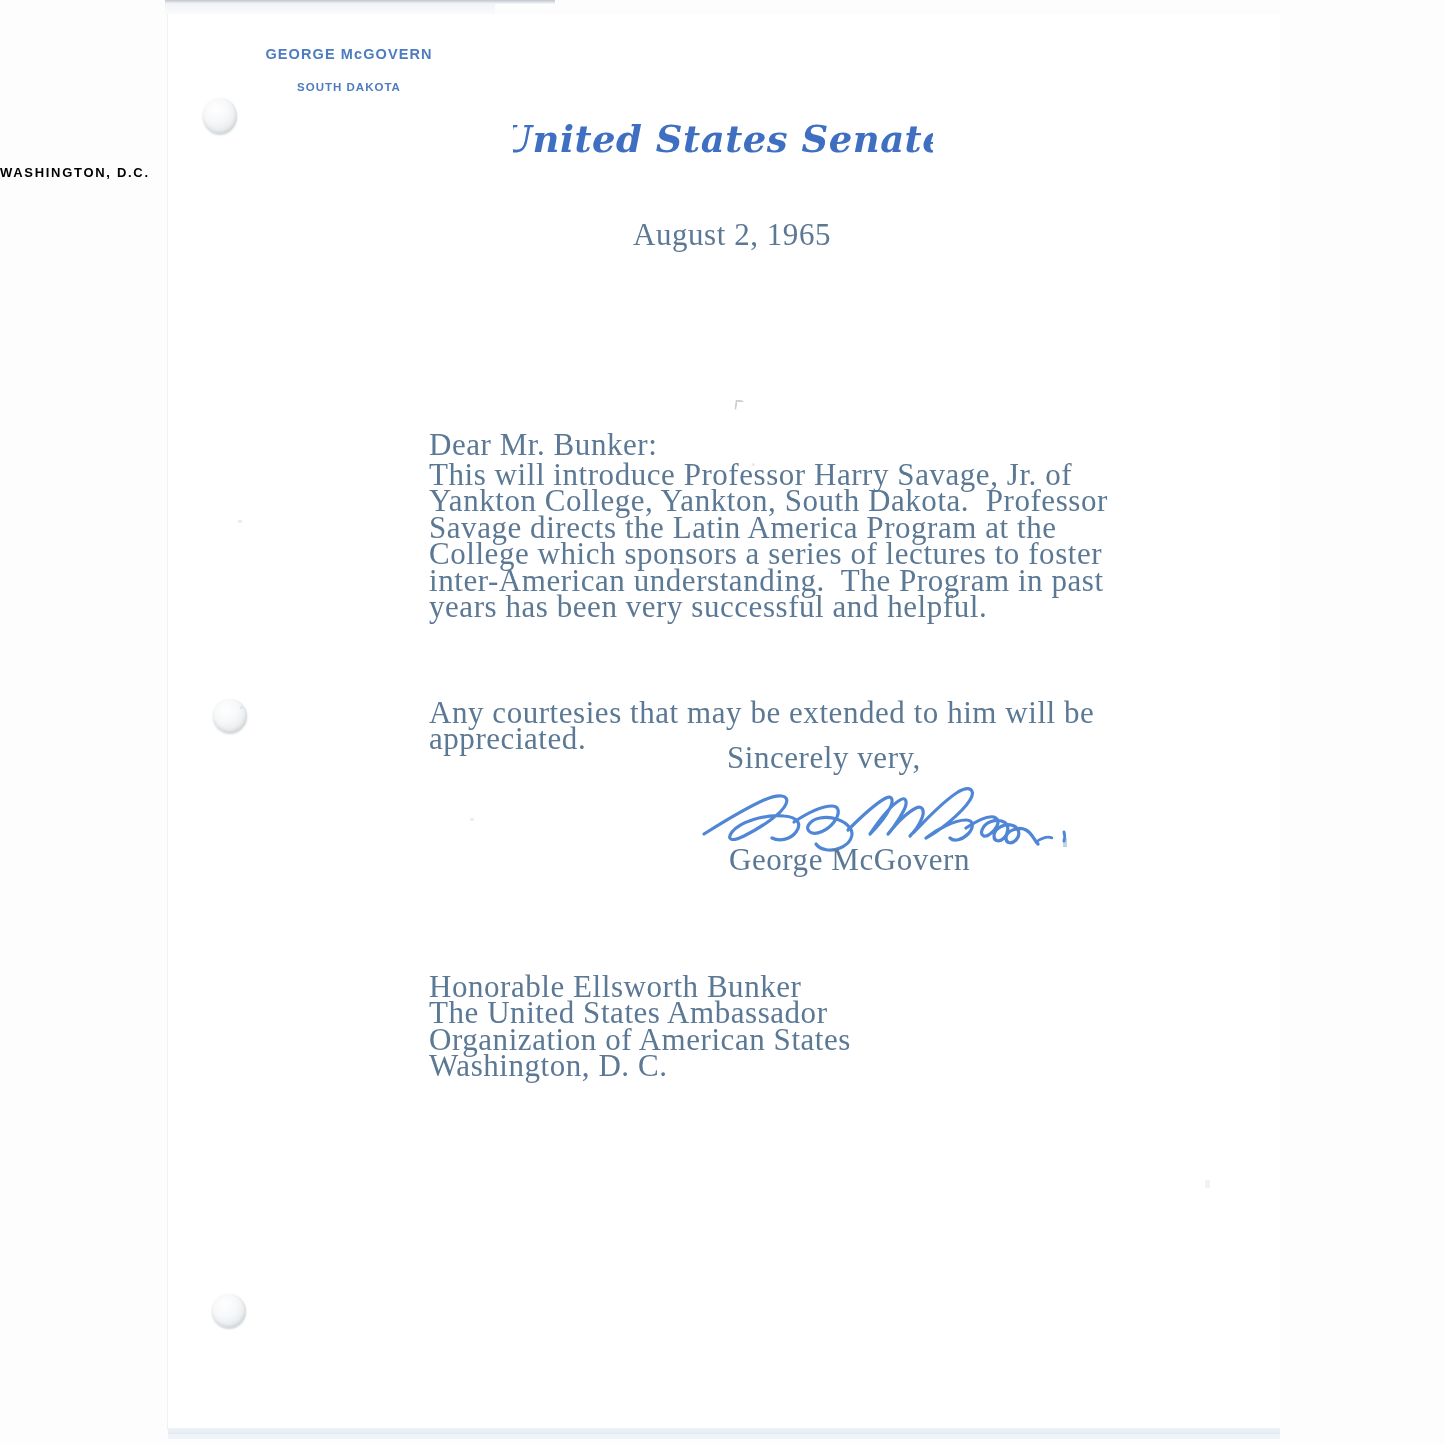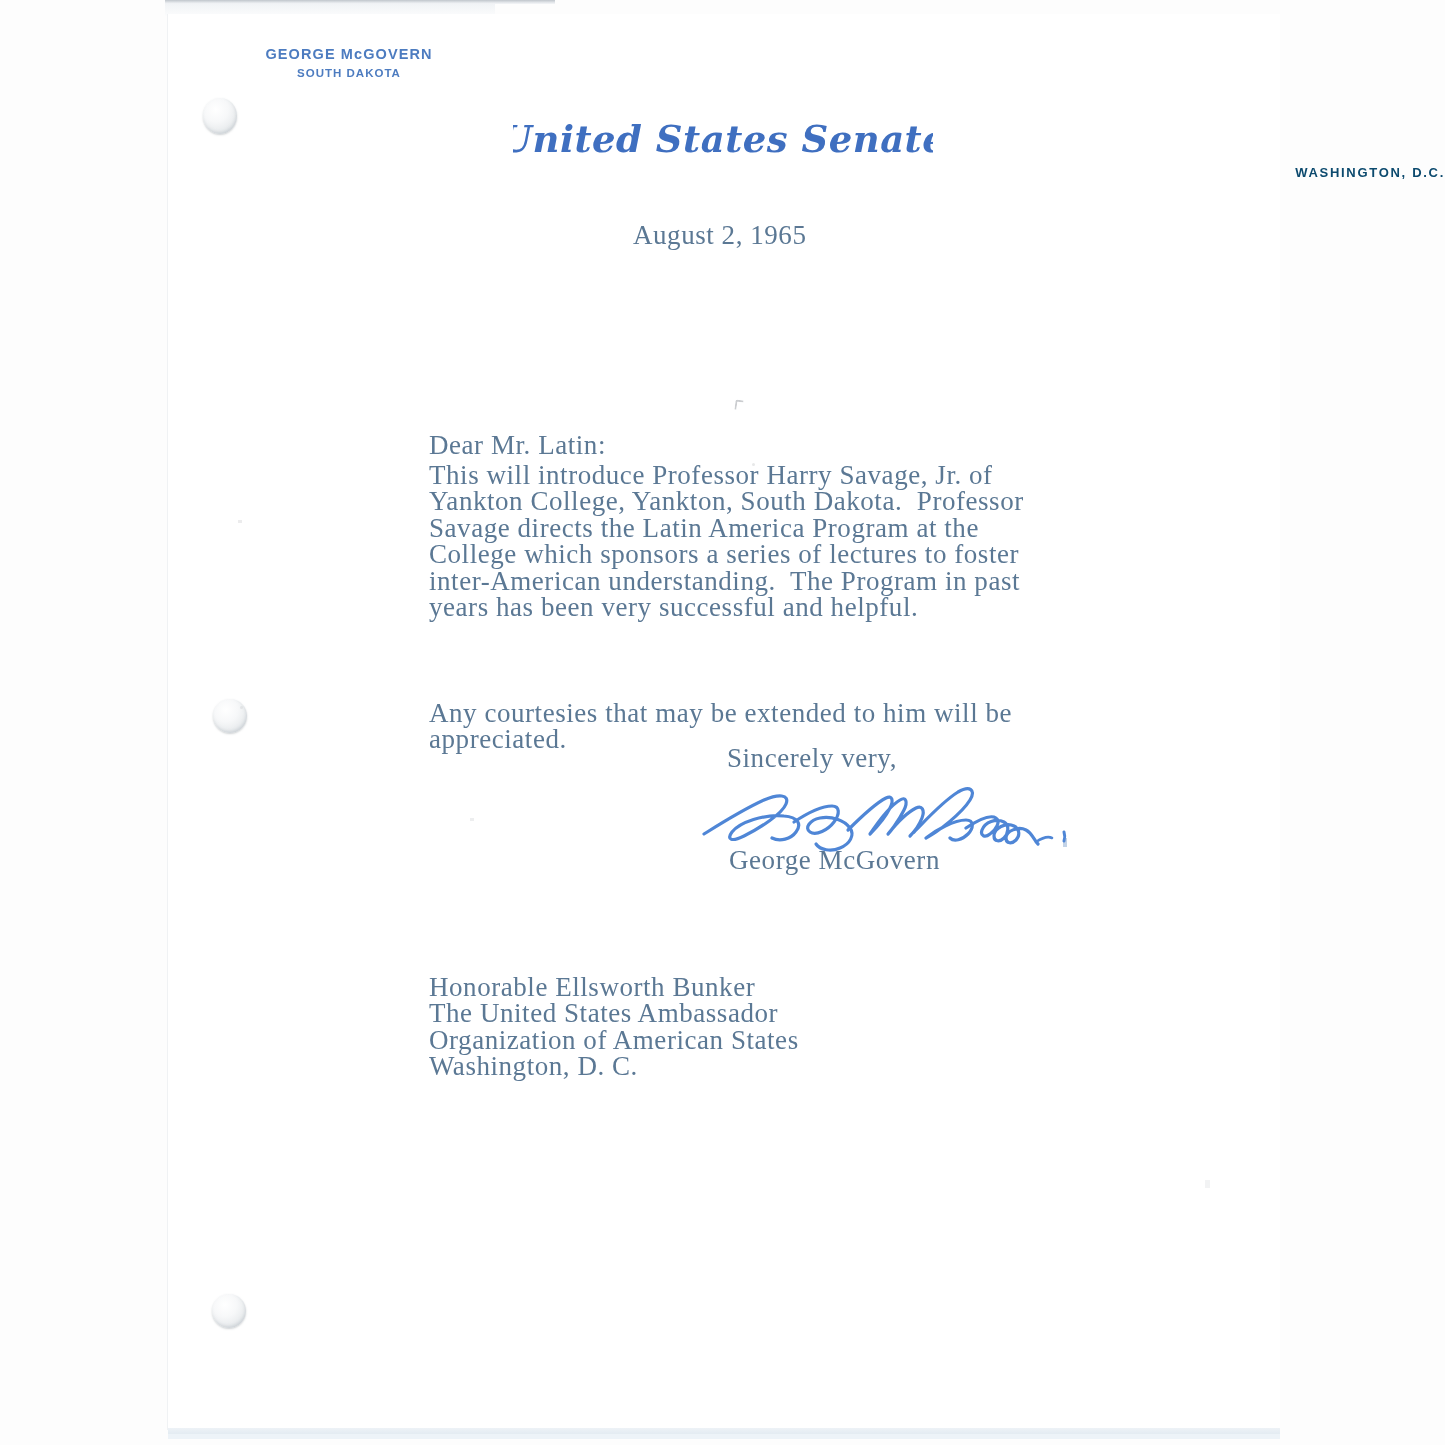--- a/index.html
+++ b/index.html
@@ -107,51 +107,51 @@
     font-weight: 700;
     letter-spacing: 1.1px;
     line-height: 1.25;
     white-space: nowrap;
   }
   #senator-state {
     font-size: 11.5px;
     font-weight: 700;
     letter-spacing: 1.0px;
     line-height: 1.4;
-    margin-top: 2px;
+    margin-top: 16px;
   }
 
   #senate-title {
     position: absolute;
     left: 0;
     right: 0;
     top: 114px;
     text-align: center;
     color: #3f6fc0;
   }
   #senate-title svg { display: block; margin: 0 auto; }
 
   #senate-city {
     position: absolute;
     left: 0;
     right: 0;
     top: 165px;
-    text-align: right;
+    text-align: left;
     font-family: "Liberation Sans", "DejaVu Sans", sans-serif;
     font-size: 13px;
     font-weight: 700;
     letter-spacing: 1.7px;
-    color: #0c4a6e;
+    color: #000000;
   }
 
   
   .typed {
     font-family: "Liberation Serif", "DejaVu Serif", serif;
     color: #5b7894;
-    font-size: 27px;
+    font-size: 31px;
     letter-spacing: 0.55px;
     line-height: 26.4px;
     white-space: pre;
   }
 
   #date-line {
     position: absolute;
     left: 633px;
     top: 222px;
   }
@@ -260,21 +260,21 @@
 <div class="typed" id="date-line">August 2, 1965</div>
 
 <div class="speck" id="speck-above-salutation"></div>
 <div class="speck" id="speck-a"></div>
 <div class="speck" id="speck-b"></div>
 <div class="speck" id="speck-c"></div>
 <div class="speck" id="speck-d"></div>
 <div class="speck" id="speck-e"></div>
 <div class="speck" id="speck-f"></div>
 
-<div class="typed" id="salutation">Dear Mr. Latin:</div>
+<div class="typed" id="salutation">Dear Mr. Bunker:</div>
 <div class="typed" id="body-par-1">This will introduce Professor Harry Savage, Jr. of
 Yankton College, Yankton, South Dakota.  Professor
 Savage directs the Latin America Program at the
 College which sponsors a series of lectures to foster
 inter-American understanding.  The Program in past
 years has been very successful and helpful.</div>
 <div class="typed" id="body-par-2">Any courtesies that may be extended to him will be
 appreciated.</div>
 <div class="typed" id="closing">Sincerely very,</div>
 

